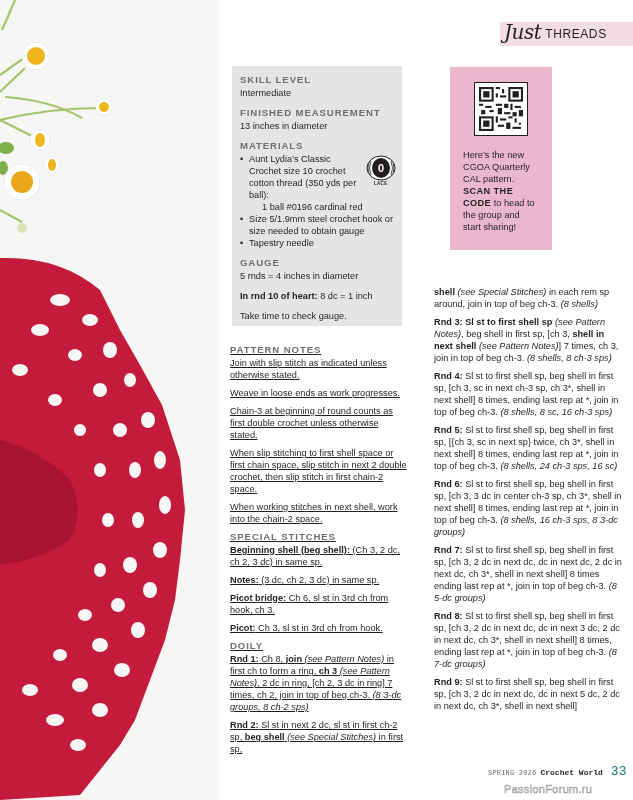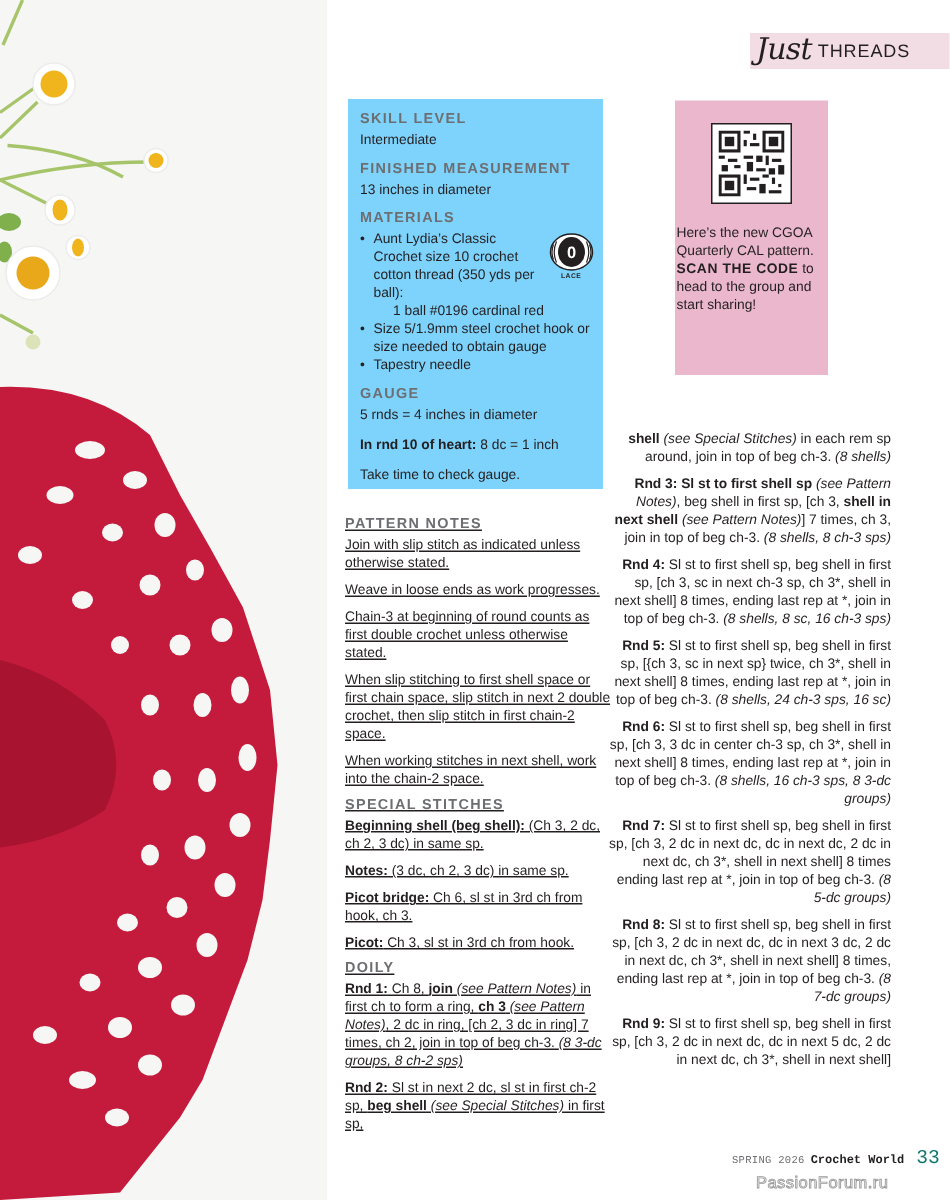--- a/index.html
+++ b/index.html
@@ -8,41 +8,41 @@
 
   .photo { position: absolute; left: 0; top: 0; width: 218px; height: 800px; background: #f6f6f5; overflow: hidden; }
   .photo svg { position: absolute; left: 0; top: 0; }
 
   .page { position: absolute; left: 218px; top: 0; width: 415px; height: 800px; background: #ffffff; }
 
   .brand { position: absolute; left: 500px; top: 22px; height: 24px; width: 136px; background: #f2dde4; display: flex; align-items: center; padding-left: 4px; }
   .brand-just { font-family: "DejaVu Serif", serif; font-style: italic; font-size: 20px; color: #231f20; letter-spacing: -0.5px; line-height: 1; margin-top: -4px; }
   .brand-threads { font-size: 12px; letter-spacing: 0.6px; color: #231f20; margin-left: 4px; }
 
-  .info-box { position: absolute; left: 232px; top: 66px; width: 170px; height: 260px; background: #7dd3fc; padding: 8px 8px 0 8px; font-size: 9.2px; line-height: 12px; }
+  .info-box { position: absolute; left: 232px; top: 66px; width: 170px; height: 260px; background: #e5e5e5; padding: 8px 8px 0 8px; font-size: 9.2px; line-height: 12px; }
   .h { font-weight: bold; color: #6d6e71; font-size: 9.6px; letter-spacing: 0.9px; margin-bottom: 1px; }
   .sec { margin-bottom: 8px; }
   .mat-list { list-style: none; }
   .mat-list li { position: relative; padding-left: 9px; }
   .mat-list li::before { content: "•"; position: absolute; left: 0; top: 0; }
   .mat-list .indent { padding-left: 22px; }
   .mat-list .indent::before { content: ""; }
   .yarn-icon { position: absolute; left: 132px; top: 88px; width: 30px; height: 26px; }
   .yarn-lbl { position: absolute; left: 139px; top: 115px; font-size: 4.5px; font-weight: bold; letter-spacing: 0.3px; }
   .para { margin-bottom: 8px; }
   b, .b { font-weight: bold; }
   i, .i { font-style: italic; }
 
-  .pink-box { position: absolute; left: 450px; top: 67px; width: 102px; height: 183px; background: #eab7cc; padding: 0 1px; font-size: 9.2px; line-height: 12px; }
+  .pink-box { position: absolute; left: 450px; top: 67px; width: 102px; height: 183px; background: #eab7cc; padding: 0 13px; font-size: 9.2px; line-height: 12px; }
   .qr { width: 54px; height: 54px; background: #fff; border: 1px solid #231f20; margin: 15px auto 13px auto; display: flex; align-items: center; justify-content: center; }
   .pink-text { color: #231f20; }
 
   .col { position: absolute; font-size: 9.2px; line-height: 12px; color: #231f20; }
   .col1 { left: 230px; top: 342px; width: 178px; text-decoration: underline; }
-  .col2 { left: 404px; top: 286px; width: 190px; text-align: right; }
+  .col2 { left: 434px; top: 286px; width: 190px; }
   .col p { margin-bottom: 6px; }
   .col .h { margin-bottom: 1px; margin-top: 2px; }
 
   .footer { position: absolute; left: 488px; top: 764px; display: flex; align-items: baseline; font-family: Liberation Mono, monospace; }
   .foot-season { font-size: 7px; color: #6d6e71; letter-spacing: 0.2px; }
   .foot-mag { font-size: 8px; font-weight: bold; margin-left: 4px; color: #231f20; }
   .foot-page { font-size: 13px; margin-left: 8px; color: #0f766e; }
   .watermark { position: absolute; left: 504px; top: 783px; font-size: 11px; color: #ffffff; -webkit-text-stroke: 0.6px #9a9a9a; letter-spacing: 0.3px; }
 </style>
 </head>

